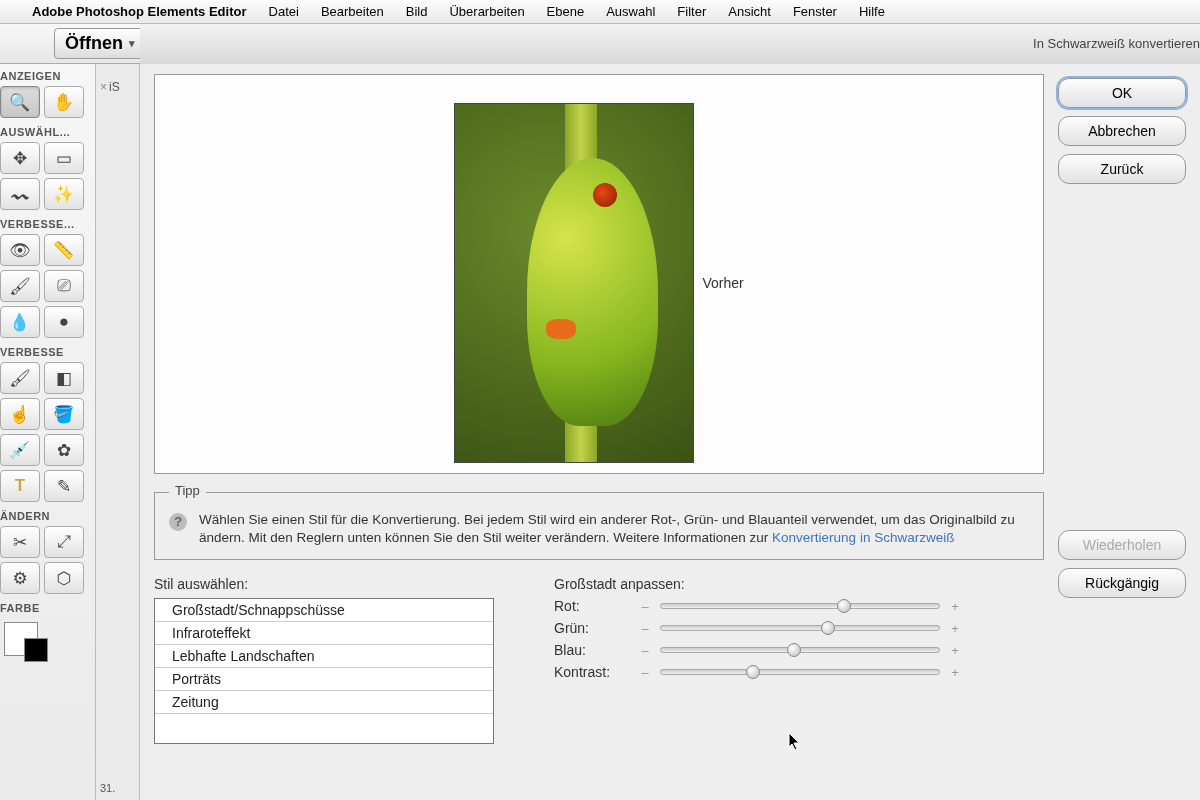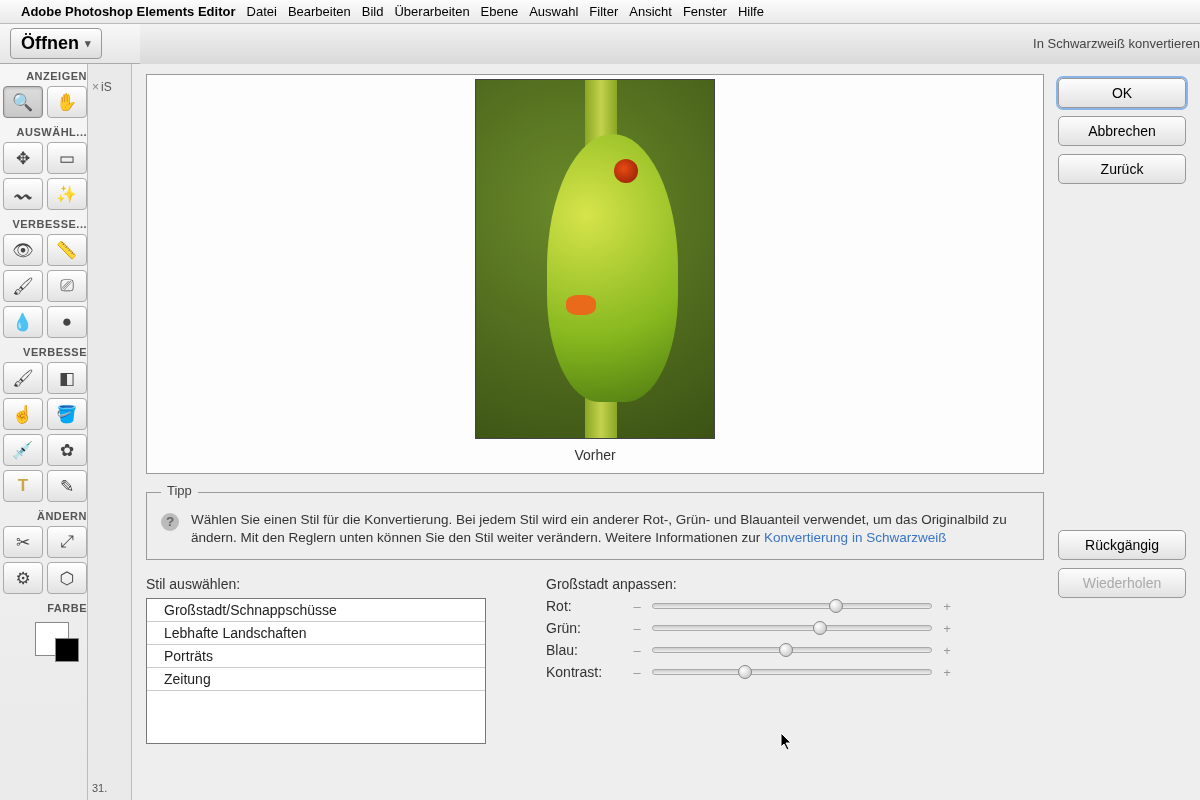--- a/index.html
+++ b/index.html
@@ -1,33 +1,33 @@
 <!DOCTYPE html>
 <html><head>
 <meta charset="utf-8">
 <style>
 * { box-sizing: border-box; margin: 0; padding: 0; font-family: "Lucida Grande", Arial, sans-serif; }
 body { width: 1200px; height: 800px; background: #f0f0f0; overflow: hidden; font-size: 13px; }
 
 
-.menubar { height: 24px; background: linear-gradient(#fcfcfc,#e9e9e9); border-bottom: 1px solid #bbb; display: flex; align-items: center; padding: 0 10px; gap: 11px; }
+.menubar { height: 24px; background: linear-gradient(#fcfcfc,#e9e9e9); border-bottom: 1px solid #bbb; display: flex; align-items: center; padding: 0 10px; gap: 22px; }
 .menubar .apple { font-size: 15px; }
 .menubar .app { font-weight: bold; }
 .menubar span { cursor: default; }
 
 
 .openbar { height: 40px; background: linear-gradient(#f8f8f8,#e6e6e6); border-bottom: 1px solid #aaa; display: flex; align-items: center; }
 .open-btn { margin-left: 10px; font-size: 18px; font-weight: bold; padding: 4px 10px; background: linear-gradient(#fff,#ddd); border: 1px solid #999; border-radius: 4px; display: flex; align-items: center; gap: 6px; }
 .open-btn .chev { font-size: 11px; color: #555; }
 
 
 .workspace { display: flex; height: calc(800px - 64px); }
 
 
-.toolbox { width: 88px; background: linear-gradient(#f6f6f6,#eaeaea); border-right: 1px solid #bbb; display: flex; flex-direction: column; align-items: flex-end; font-size: 11px; }
+.toolbox { width: 96px; background: linear-gradient(#f6f6f6,#eaeaea); border-right: 1px solid #bbb; display: flex; flex-direction: column; align-items: flex-start; font-size: 11px; }
 .toolbox .section-label { font-weight: bold; color: #555; margin-top: 6px; margin-bottom: 2px; letter-spacing: 0.5px; }
 .tool-row { display: flex; gap: 4px; margin: 2px 0; }
 .tool { width: 40px; height: 32px; background: linear-gradient(#fff,#e2e2e2); border: 1px solid #aaa; border-radius: 4px; display: flex; align-items: center; justify-content: center; color: #444; font-size: 17px; }
 .tool.active { background: linear-gradient(#ddd,#c8c8c8); border-color: #888; box-shadow: inset 0 1px 3px rgba(0,0,0,.2); }
 .swatches { margin-top: 4px; position: relative; width: 56px; height: 46px; }
 .swatch-fg { position: absolute; width: 34px; height: 34px; background: #fff; border: 1px solid #888; left: 4px; top: 2px; }
 .swatch-bg { position: absolute; width: 24px; height: 24px; background: #000; border: 1px solid #888; left: 24px; top: 18px; }
 
 
 .docstrip { width: 44px; background: #eaeaea; border-right: 1px solid #bbb; position: relative; }
@@ -36,21 +36,21 @@
 .zoom { position: absolute; bottom: 6px; left: 4px; font-size: 11px; color: #555; }
 
 
 .dialog { flex: 1; background: #eee; position: relative; }
 .titlebar { height: 24px; background: linear-gradient(#f2f2f2,#d9d9d9); border-bottom: 1px solid #aaa; text-align: right; line-height: 24px; color: #444; font-size: 13px; position: absolute; top: -40px; left: 0; right: 0; }
 .dialog-body { padding: 10px 14px 0 14px; display: flex; gap: 14px; height: 100%; }
 .left-col { flex: 1; }
 .right-col { width: 128px; display: flex; flex-direction: column; gap: 8px; padding-top: 4px; }
 
 .preview-box { border: 1px solid #999; background: #fdfdfd; padding: 10px; display: flex; justify-content: space-around; align-items: flex-end; height: 400px; }
-.preview-item { display: flex; flex-direction: column; align-items: center; gap: 8px; margin-top: 40px; }
+.preview-item { display: flex; align-items: center; gap: 8px; margin-top: 40px; }
 .preview-img { width: 240px; height: 360px; border: 1px solid #444; position: relative; overflow: hidden; }
 .preview-img.before { background: radial-gradient(circle at 40% 35%, #6a8a2a, #3b5214); }
 .preview-img.after { background: radial-gradient(circle at 40% 35%, #c9c9c9, #5a5a5a); }
 .frog { position: absolute; left: 30%; top: 15%; width: 55%; height: 75%; border-radius: 50% 50% 40% 40%; }
 .before .frog { background: radial-gradient(circle at 30% 30%, #d6e44a, #86b71e 60%, #4d7a12); }
 .after .frog { background: radial-gradient(circle at 30% 30%, #f1f1f1, #b0b0b0 60%, #6a6a6a); }
 .stem { position: absolute; left: 46%; top: 0; bottom: 0; width: 32px; }
 .before .stem { background: linear-gradient(90deg,#8aa624,#c3d24d,#8aa624); }
 .after .stem { background: linear-gradient(90deg,#888,#ddd,#888); }
 .eye { position: absolute; width: 24px; height: 24px; border-radius: 50%; top: 22%; }
@@ -75,21 +75,21 @@
 .style-item { padding: 3px 17px; border-bottom: 1px solid #ccc; font-size: 14px; color: #222; cursor: default; }
 .style-item.selected { background: #3a74c4; color: #fff; }
 
 .sliders { flex: 1; }
 .slider-row { display: flex; align-items: center; gap: 10px; margin: 6px 0; }
 .slider-label { width: 76px; text-align: left; font-size: 14px; color: #333; }
 .minus, .plus { color: #999; width: 10px; text-align: center; }
 .track { position: relative; width: 280px; height: 6px; background: linear-gradient(#ccc,#eee); border: 1px solid #aaa; border-radius: 3px; }
 .thumb { position: absolute; top: -5px; width: 14px; height: 14px; background: radial-gradient(circle at 35% 35%, #fff,#bbb); border: 1px solid #888; border-radius: 50%; transform: translateX(-50%); }
 
-.btn { background: linear-gradient(#fdfdfd,#e2e2e2); border: 1px solid #999; border-radius: 5px; padding: 6px 14px; font-size: 14px; text-align: center; cursor: default; }
+.btn { background: linear-gradient(#fdfdfd,#e2e2e2); border: 1px solid #999; border-radius: 11px; padding: 6px 14px; font-size: 14px; text-align: center; cursor: default; }
 .btn.primary { box-shadow: 0 0 0 2px #8ab4e8; }
 .btn.disabled { color: #aaa; }
 
 .cursor { position: absolute; width: 14px; height: 20px; pointer-events: none; }
 .cursor svg { width: 100%; height: 100%; }
 </style>
 </head>
 <body>
 
 <div class="menubar">
@@ -100,21 +100,21 @@
   <span>Bild</span>
   <span>Überarbeiten</span>
   <span>Ebene</span>
   <span>Auswahl</span>
   <span>Filter</span>
   <span>Ansicht</span>
   <span>Fenster</span>
   <span>Hilfe</span>
 </div>
 
-<div class="openbar" style="position:relative;">
+<div class="openbar" style="position:relative;padding-left:44px;">
   <div class="open-btn">
     <span>Öffnen</span>
     <span class="chev">▾</span>
   </div>
   <div class="titlebar" style="position:absolute; top:0; left:140px; right:0; height:40px; line-height:40px; border-bottom:none;">In Schwarzweiß konvertieren</div>
 </div>
 
 <div class="workspace">
 
   <div class="toolbox">
@@ -208,20 +208,21 @@
               <span class="tip-link">Konvertierung in Schwarzweiß</span>
             </div>
           </div>
         </div>
 
         <div class="style-area">
           <div class="style-left">
             <div class="style-label">Stil auswählen:</div>
             <div class="style-list" id="style-list">
                 <div class="style-item">Großstadt/Schnappschüsse</div>
+                <div class="style-item">Infraroteffekt</div>
                 <div class="style-item">Lebhafte Landschaften</div>
                 <div class="style-item">Porträts</div>
                 <div class="style-item">Zeitung</div>
               </div>
           </div>
           <div class="sliders">
             <div class="style-label">Großstadt anpassen:</div>
             <div id="slider-container">
                 <div class="slider-row">
                   <div class="slider-label">Rot:</div>
@@ -259,22 +260,22 @@
           </div>
         </div>
 
       </div>
 
       <div class="right-col">
         <div class="btn primary">OK</div>
         <div class="btn">Abbrechen</div>
         <div class="btn">Zurück</div>
         <div style="height:330px;"></div>
+        <div class="btn disabled">Wiederholen</div>
         <div class="btn">Rückgängig</div>
-        <div class="btn disabled">Wiederholen</div>
       </div>
     </div>
 
     <div class="cursor" style="left:648px; top:668px;">
       <svg viewBox="0 0 14 20">
           <path d="M1 1 L1 15 L4 12 L7 18 L9 17 L6 11 L11 11 Z" fill="#000" stroke="#fff" stroke-width="1"></path>
         </svg>
     </div>
   </div>
 

